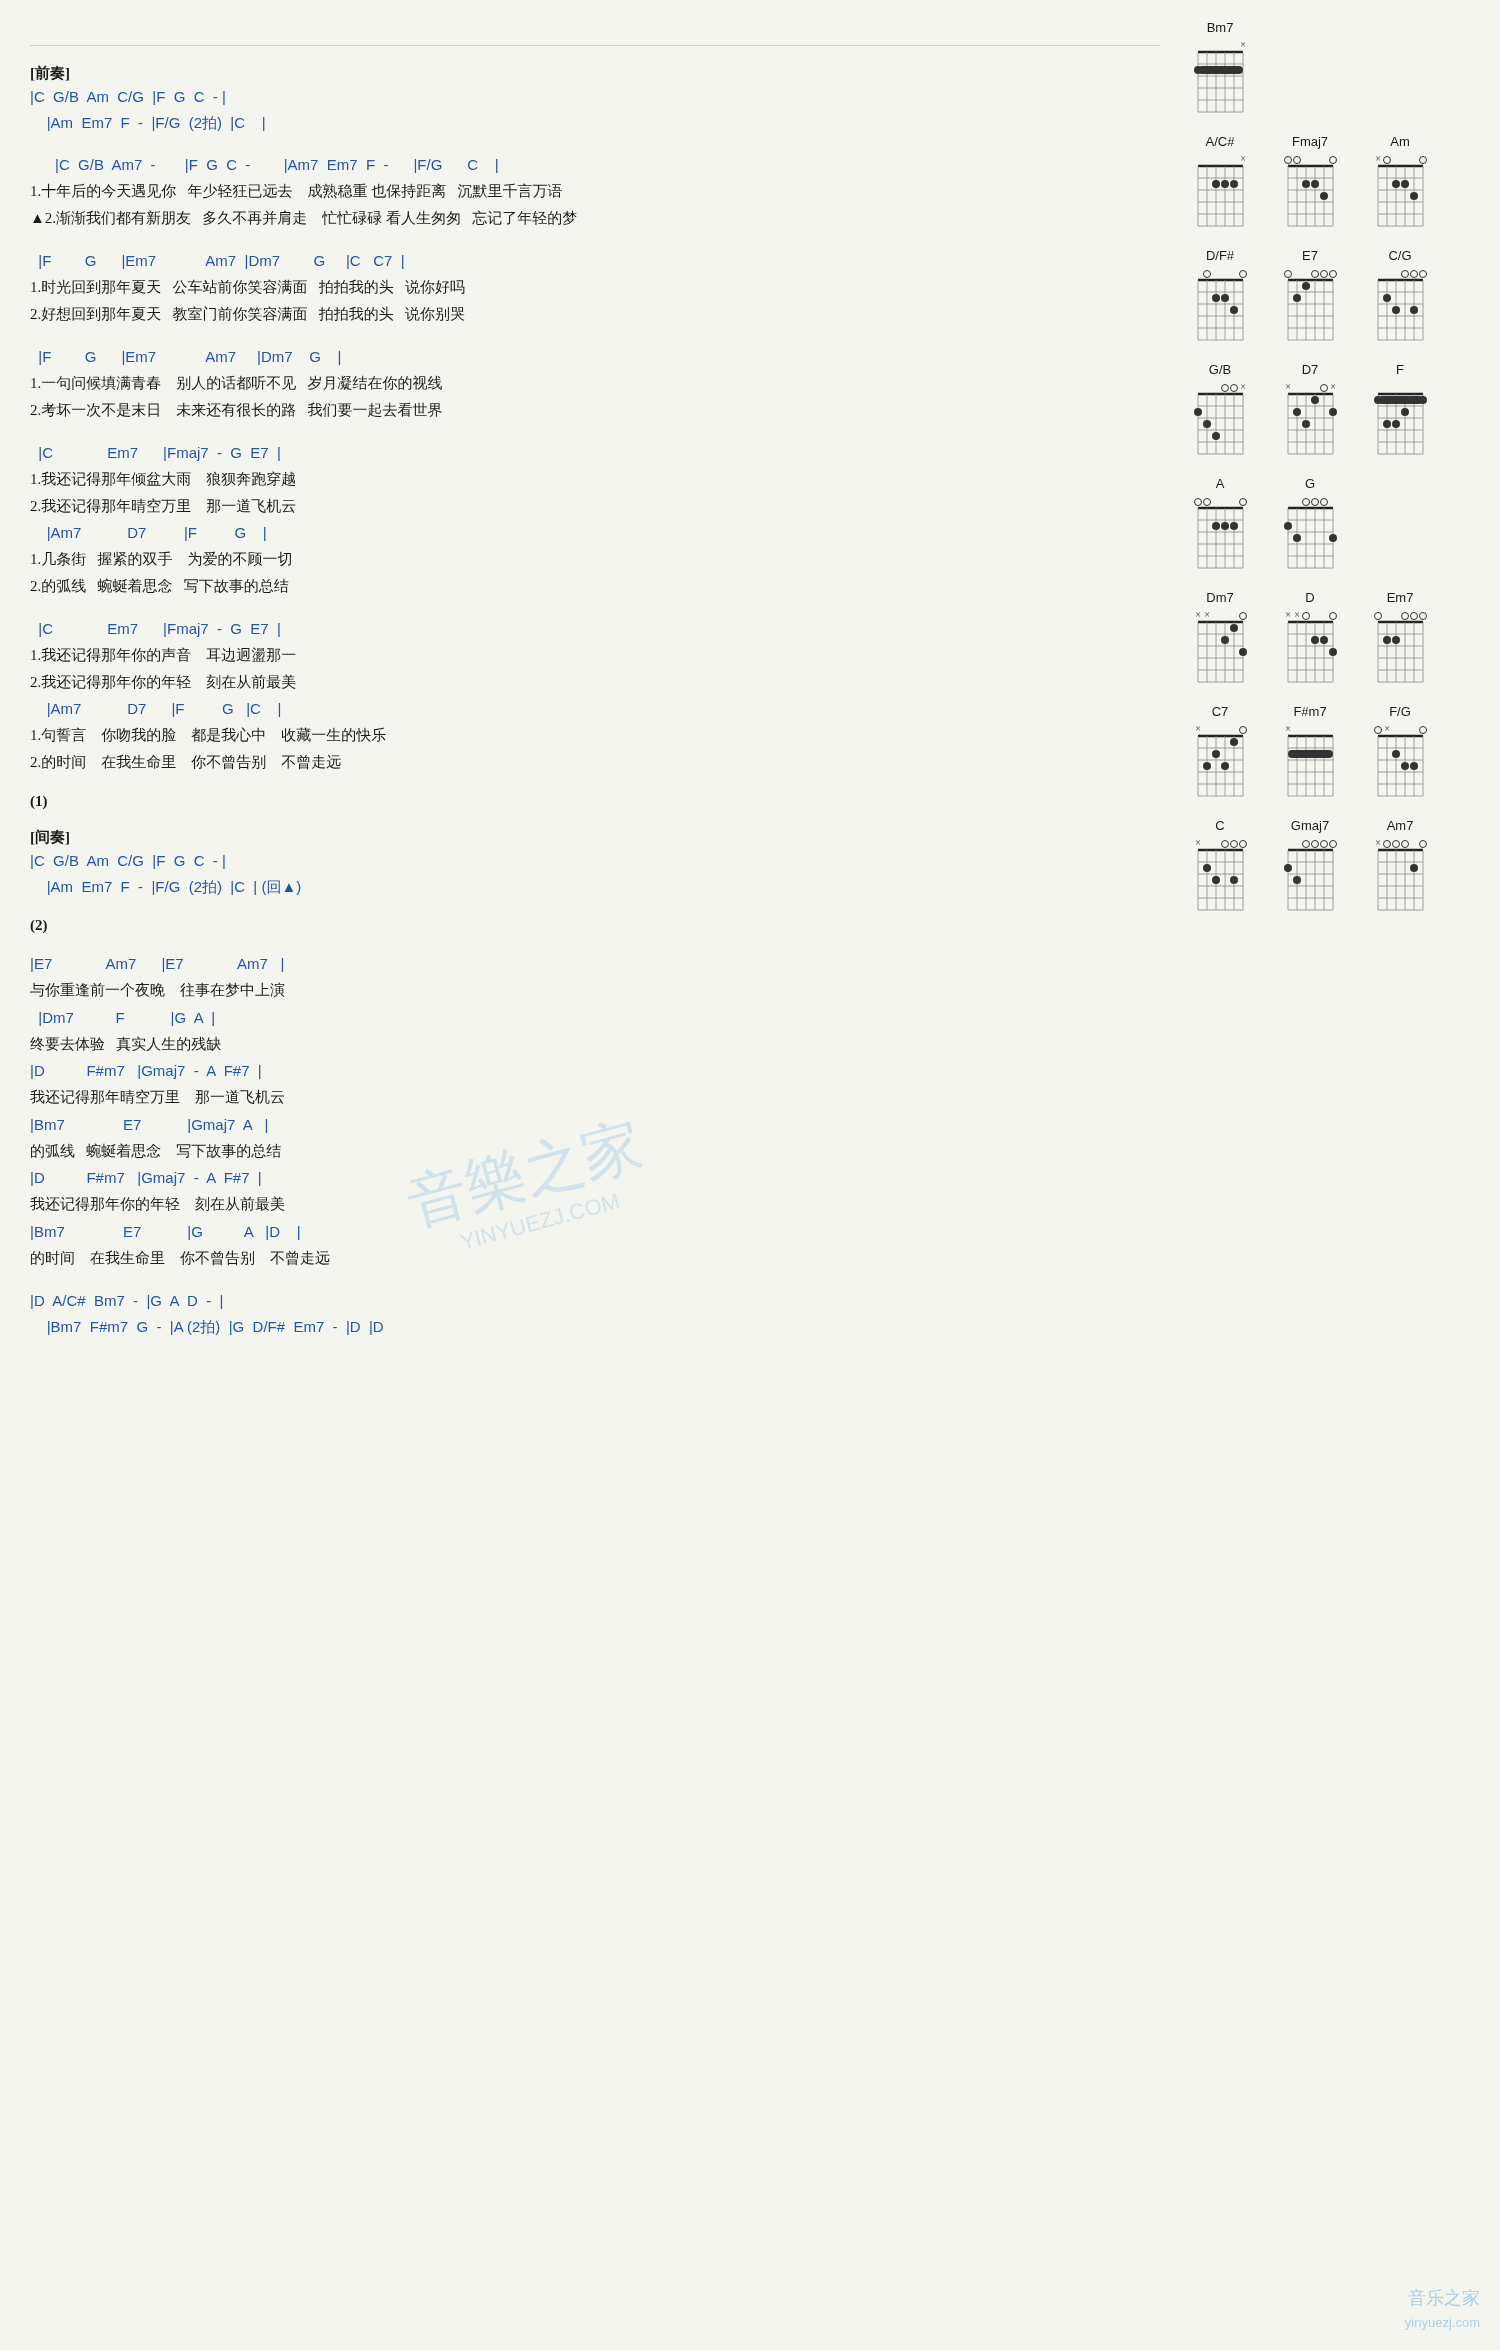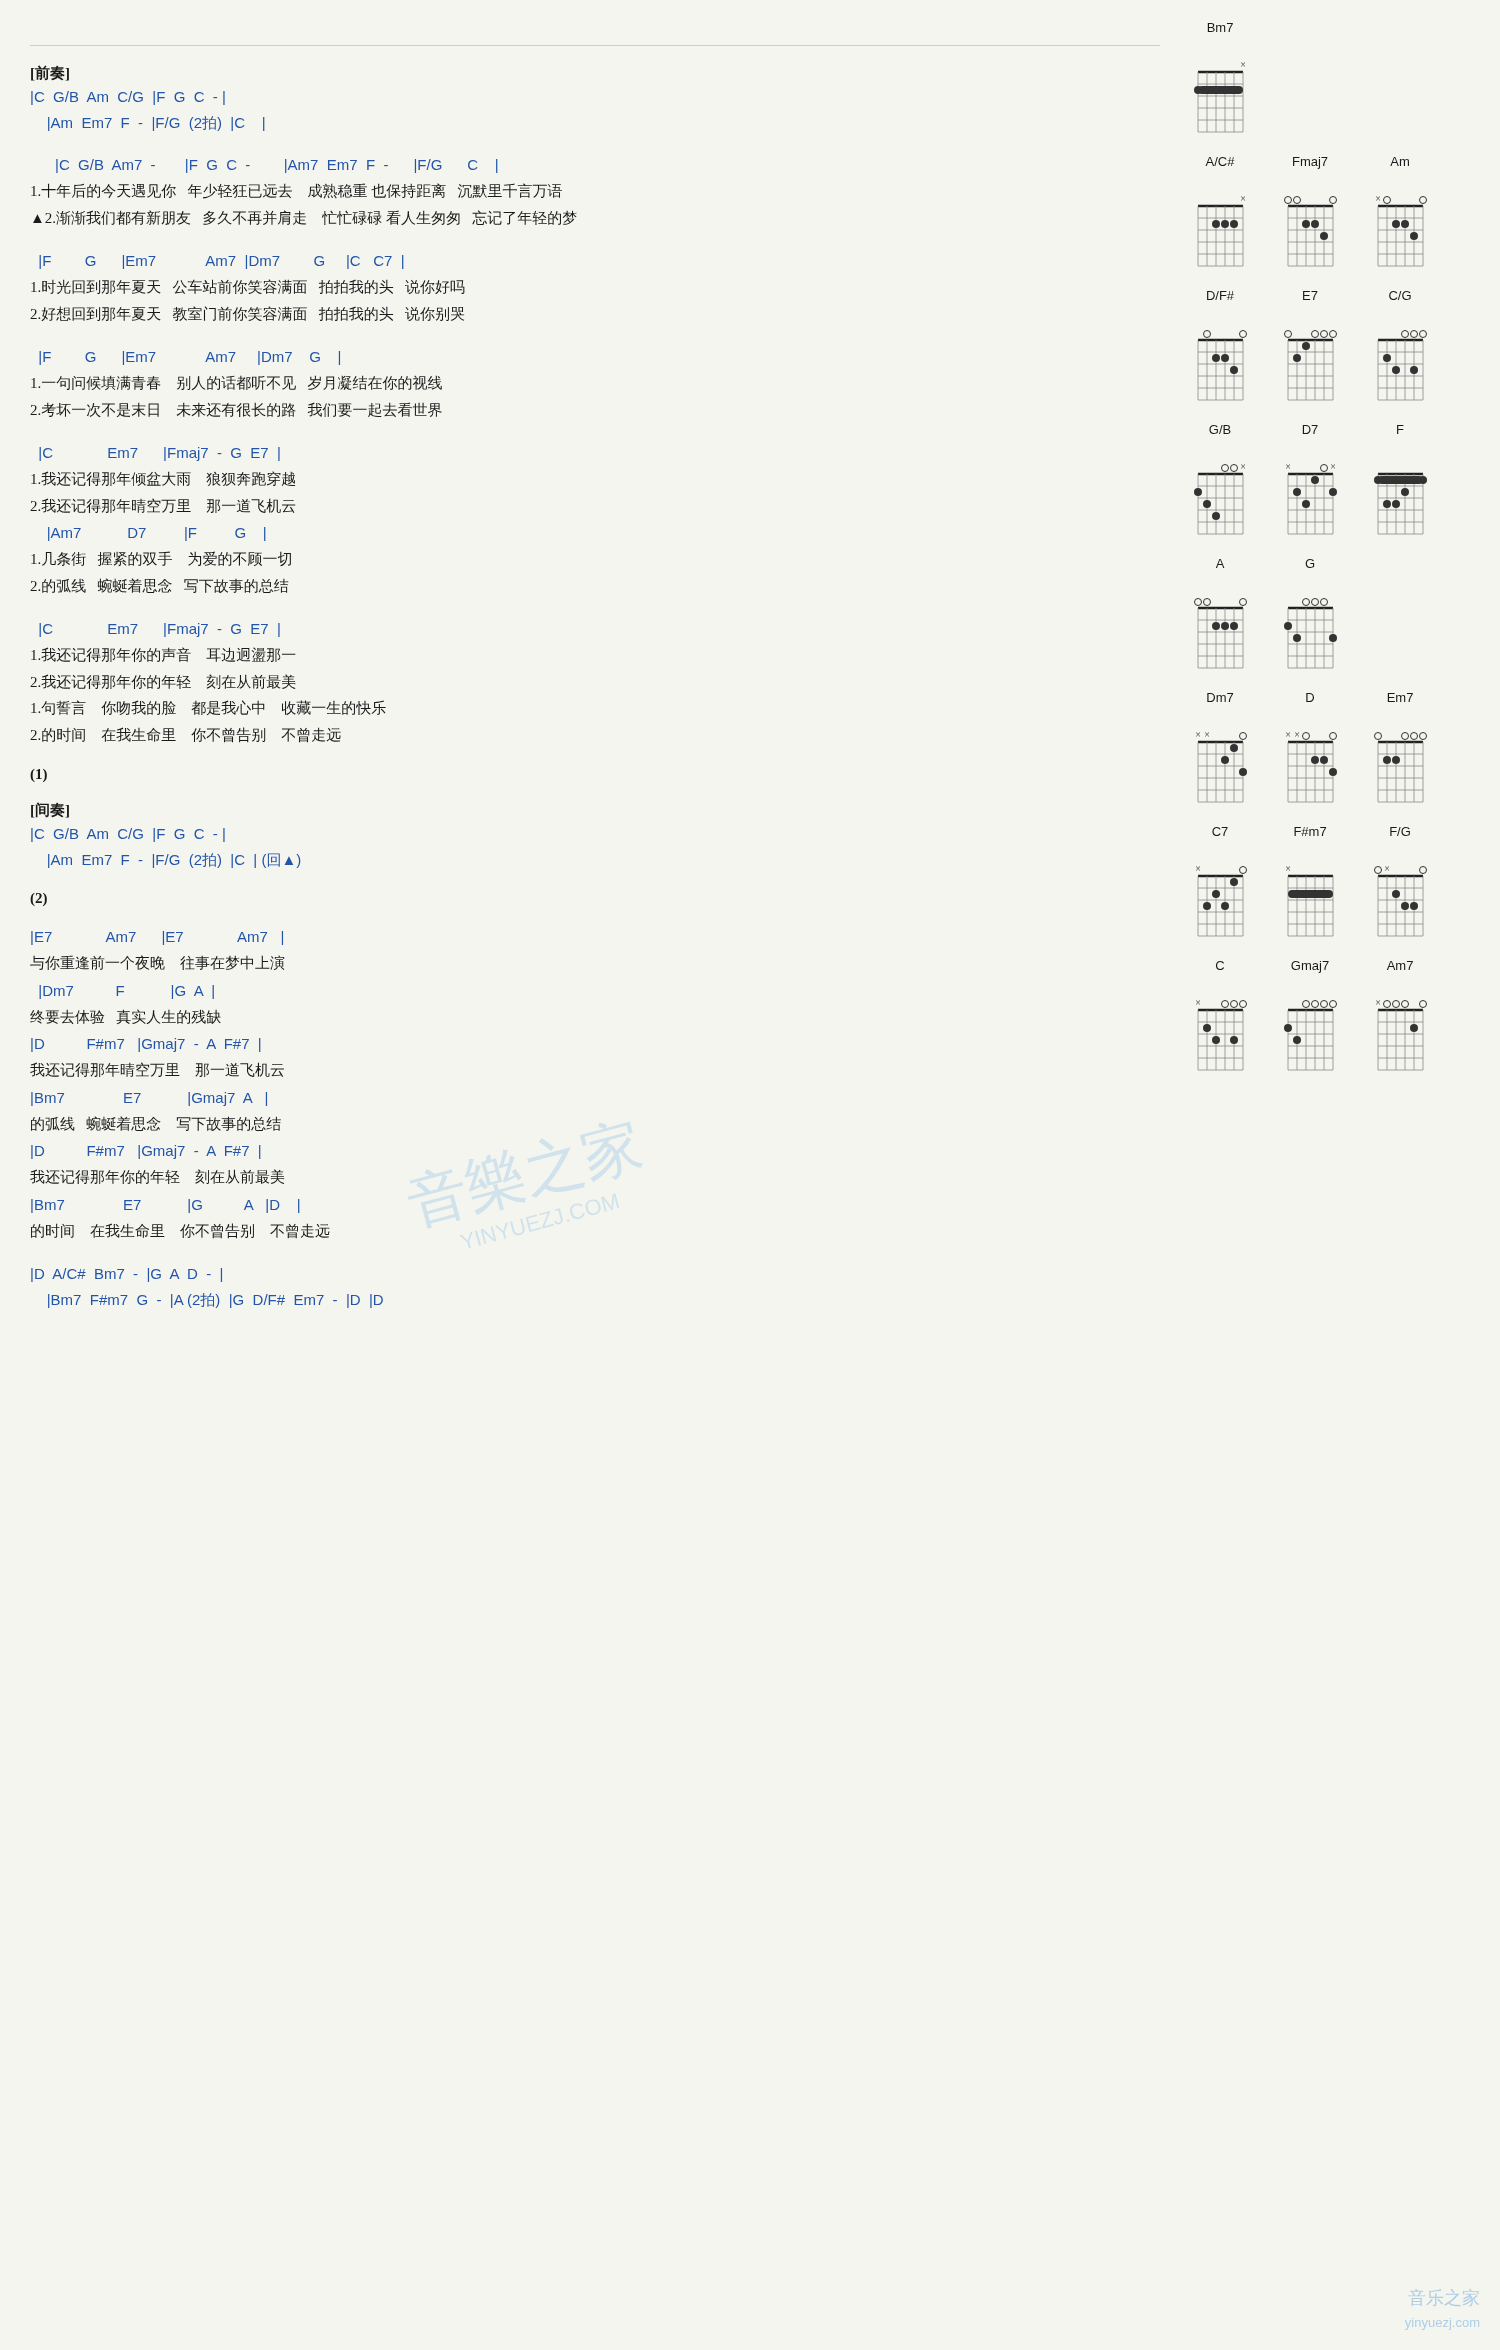--- a/index.html
+++ b/index.html
@@ -127,21 +127,20 @@
     .chord-row {
       display: flex;
       gap: 10px;
       align-items: flex-start;
     }
     .chord-diagram {
       display: flex;
       flex-direction: column;
       align-items: center;
       width: 80px;
-      gap: 20px;
     }
     .chord-name {
       font-size: 13px;
       color: #1a1a1a;
       margin-bottom: 3px;
       font-family: "Arial", serif;
       white-space: nowrap;
     }
 
     .divider {
@@ -200,20 +199,21 @@
           <div class="lyric-line">1.我还记得那年倾盆大雨    狼狈奔跑穿越</div>
           <div class="lyric-line">2.我还记得那年晴空万里    那一道飞机云</div>
           <div class="chord-line">    |Am7           D7         |F         G    |</div>
           <div class="lyric-line">1.几条街   握紧的双手    为爱的不顾一切</div>
           <div class="lyric-line">2.的弧线   蜿蜒着思念   写下故事的总结</div>
         </div>
         <div class="section-block">
           <div class="chord-line">  |C             Em7      |Fmaj7  -  G  E7  |</div>
           <div class="lyric-line">1.我还记得那年你的声音    耳边迥盪那一</div>
           <div class="lyric-line">2.我还记得那年你的年轻    刻在从前最美</div>
+          <div class="chord-line">    |Am7           D7      |F         G   |C    |</div>
           <div class="lyric-line">1.句誓言    你吻我的脸    都是我心中    收藏一生的快乐</div>
           <div class="lyric-line">2.的时间    在我生命里    你不曾告别    不曾走远</div>
         </div>
         <div class="section-block">
           <div class="section-label">(1)</div>
         </div>
         <div class="section-block">
           <div class="section-label">[间奏]</div>
           <div class="chord-line">|C  G/B  Am  C/G  |F  G  C  - |</div>
           <div class="chord-line">    |Am  Em7  F  -  |F/G  (2拍)  |C  | (回▲)</div>

